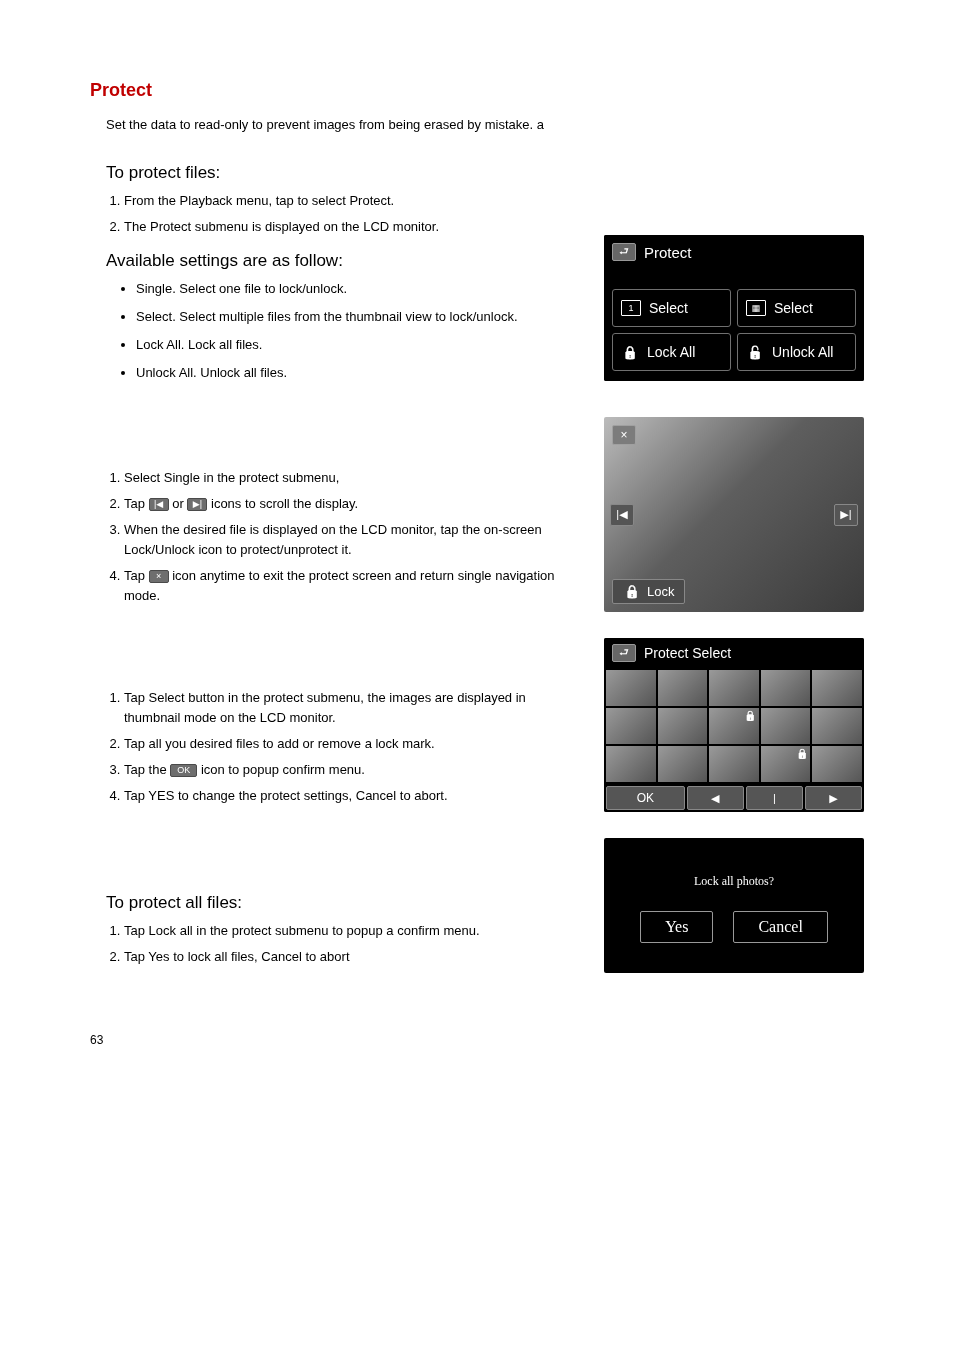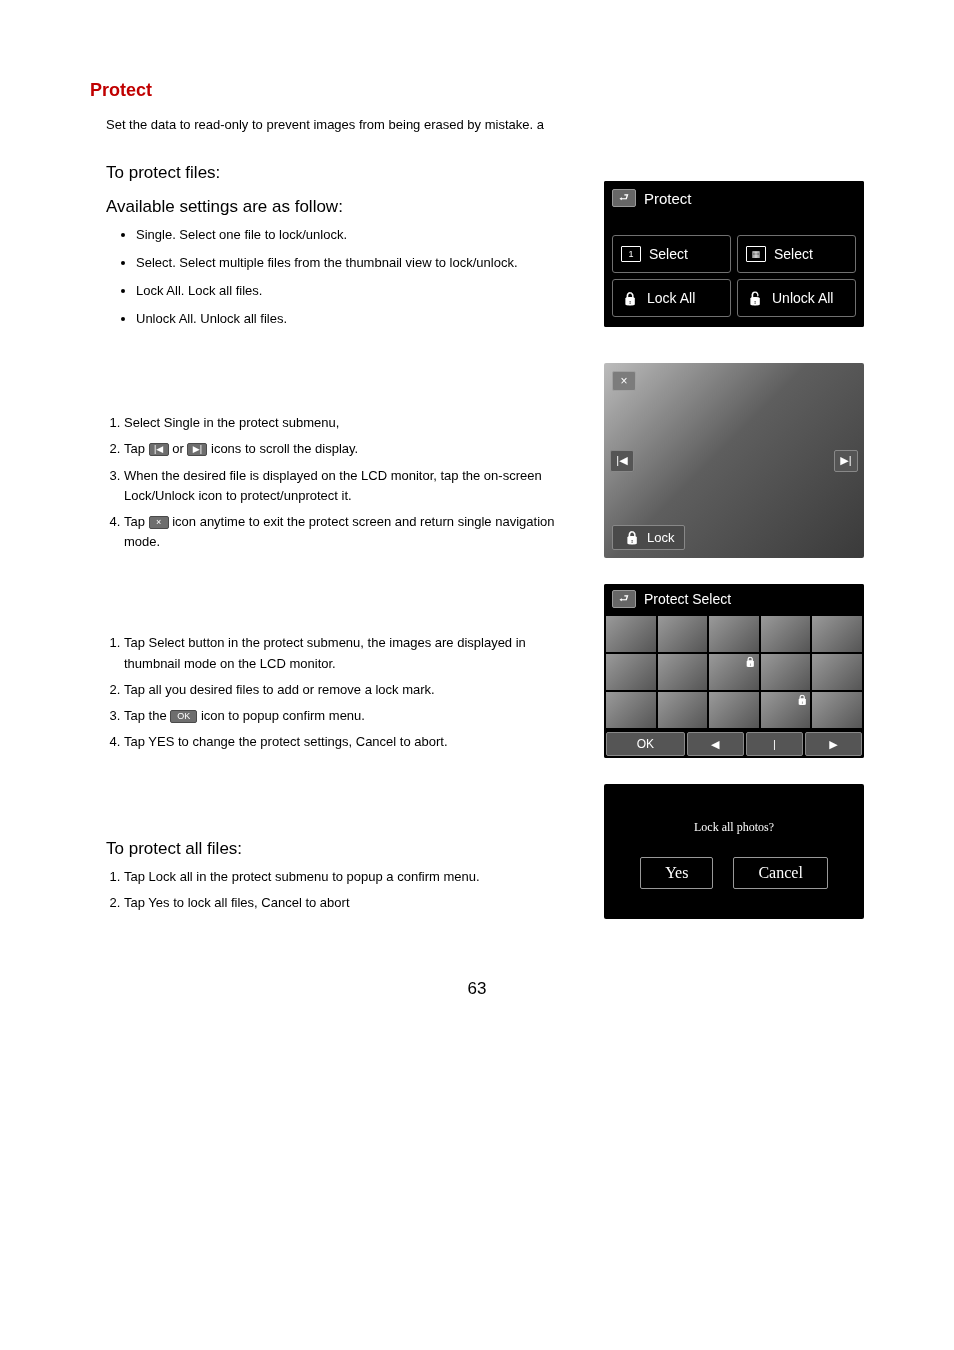--- a/index.html
+++ b/index.html
@@ -200,36 +200,40 @@
     background:#000;color:#fff;border-radius:2px;padding:36px 14px 30px 14px;
     text-align:center;font-family:"Times New Roman",serif;
   }
   .confirm-q { font-size:12px;margin-bottom:22px; }
   .confirm-btns { display:flex;gap:20px;justify-content:center; }
   .confirm-btn {
     border:1px solid #999;border-radius:2px;padding:6px 24px;font-size:16px;
   }
 
   .page-num {
-    text-align:center;font-size:17px;margin-top:60px;
+    text-align:left;font-size:12px;margin-top:60px;
   }
   .block { margin-bottom: 26px; }
 </style>
 </head>
 <body>
 
 <h2 class="section-title">Protect</h2>
 
 <p class="intro">
   <span>Set the data to read-only to prevent images from being erased by mistake. a</span><br>
 </p>
 
 <div class="two-col block">
   <div class="left">
     <h3 class="subhead">To protect files:</h3>
+    <ol class="steps">
+      <li>From the Playback menu, tap to select Protect.</li>
+      <li>The Protect submenu is displayed on the LCD monitor.</li>
+    </ol>
 
     <h3 class="subhead">Available settings are as follow:</h3>
     <ul class="bullets">
       <li><span class="b">Single.</span><span> Select one file to lock/unlock.</span></li>
       <li><span class="b">Select.</span><span> Select multiple files from the thumbnail view to lock/unlock.</span></li>
       <li><span class="b">Lock All.</span><span> Lock all files.</span></li>
       <li><span class="b">Unlock All.</span><span> Unlock all files.</span></li>
     </ul>
   </div>
   <div class="right">

